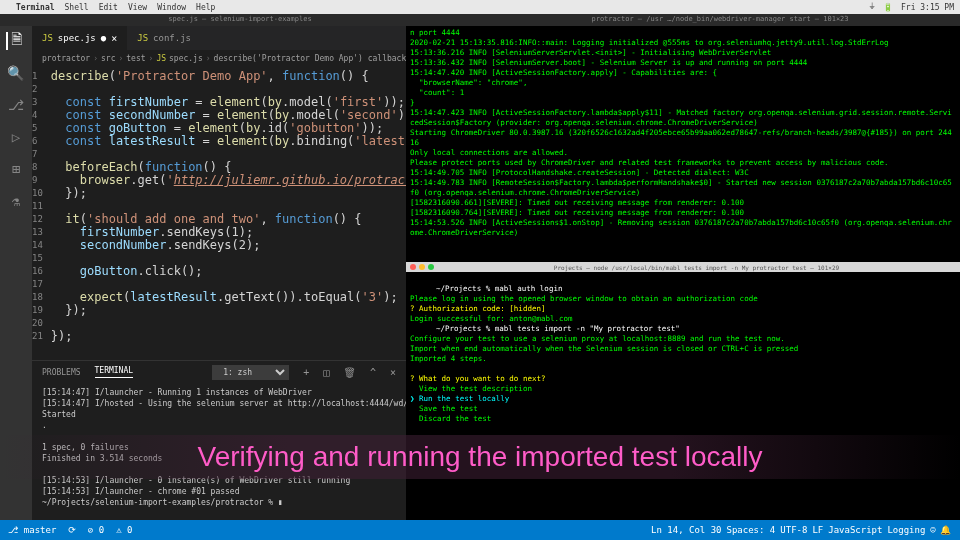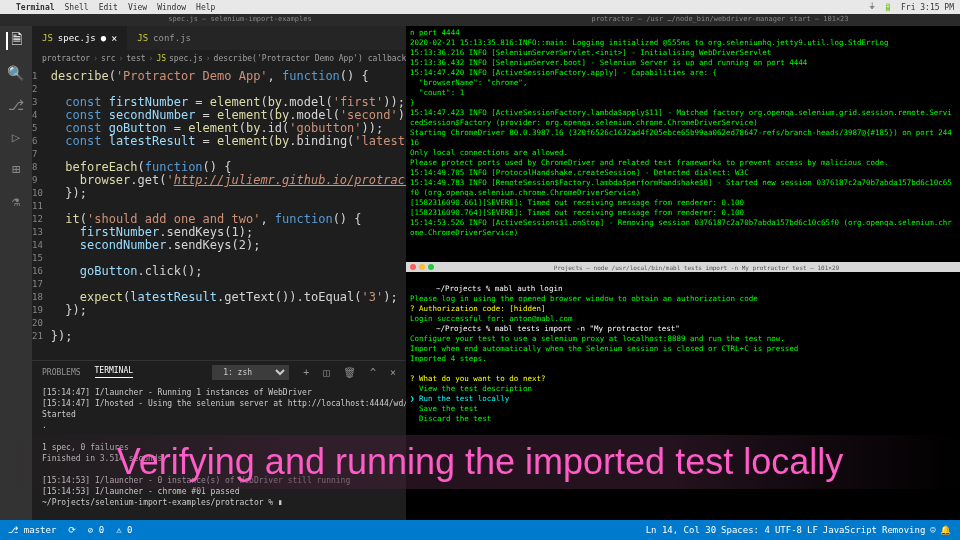--- a/index.html
+++ b/index.html
@@ -51,21 +51,21 @@
 .rterm .cyan { color:#0ff; }
 .rterm .white { color:#fff;margin-left:26px; }
 .rtop { height:236px; overflow:hidden; }
 .rhdr { height:10px; background:#d8d8d8; display:flex; align-items:center; padding:0 4px; gap:3px; font-size:6px; color:#555; }
 .rhdr .dot { width:6px; height:6px; border-radius:50%; }
 .rbot { flex:1; overflow:hidden; }
 
 .statusbar { height:20px; background:#007acc; display:flex; align-items:center; font-size:9px; color:#fff; padding:0 8px; gap:12px; font-family:-apple-system,sans-serif; }
 .statusbar .right { margin-left:auto; display:flex; gap:5px; }
 
-.overlay { position:absolute; left:0; right:0; top:435px; text-align:center; font-size:36px; color:#ff5cc8; font-family:-apple-system,sans-serif; font-weight:400; pointer-events:none; background:linear-gradient(to right, rgba(30,30,30,0) 0%, rgba(60,30,50,.6) 30%, rgba(60,30,50,.6) 70%, rgba(30,30,30,0) 100%); padding:6px 0;}
+.overlay { position:absolute; left:0; right:0; top:435px; text-align:center; font-size:28px; color:#ff5cc8; font-family:-apple-system,sans-serif; font-weight:400; pointer-events:none; background:linear-gradient(to right, rgba(30,30,30,0) 0%, rgba(60,30,50,.6) 30%, rgba(60,30,50,.6) 70%, rgba(30,30,30,0) 100%); padding:6px 0;}
 </style>
 </head>
 <body>
 
 <div class="menubar">
   <span class="apple"></span>
   <b>Terminal</b>
   <span>Shell</span>
   <span>Edit</span>
   <span>View</span>
@@ -255,19 +255,19 @@
   <span>⎇ <span>master</span></span>
   <span>⟳</span>
   <span>⊘ 0</span>
   <span>⚠ 0</span>
   <div class="right">
     <span>Ln 14, Col 30</span>
     <span>Spaces: 4</span>
     <span>UTF-8</span>
     <span>LF</span>
     <span>JavaScript</span>
-    <span>Removing</span>
+    <span>Logging</span>
     <span>☺</span>
     <span>🔔</span>
   </div>
 </div>
 
 <div class="overlay">Verifying and running the imported test locally</div>
 
 </body></html>

